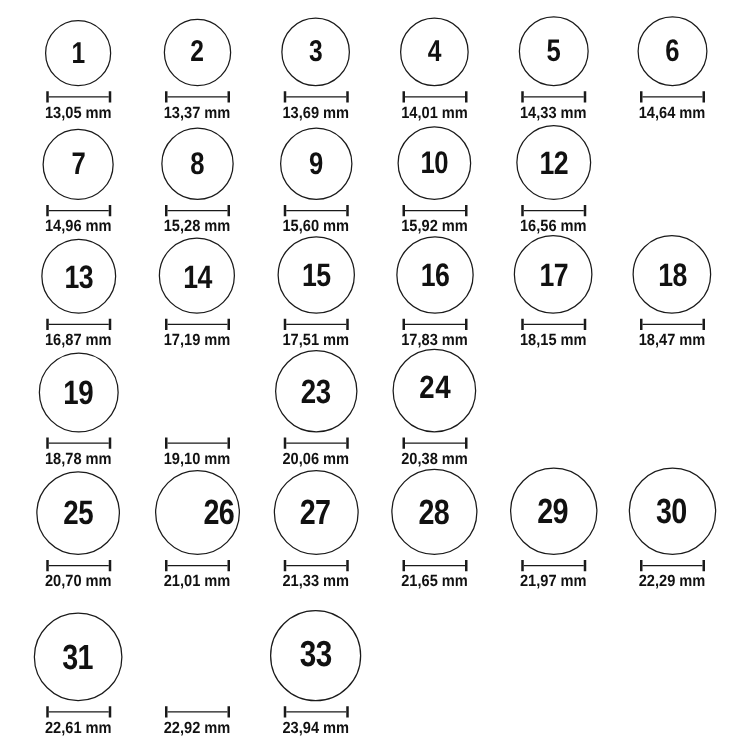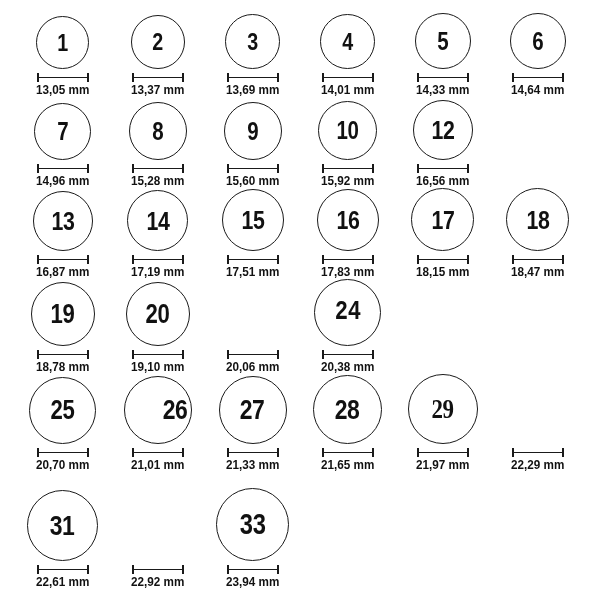--- a/index.html
+++ b/index.html
@@ -258,31 +258,31 @@
       <span class="num" style="font-size: 27px;">19</span>
     </div>
     <div class="measure">
       <span class="tick"></span>
       <span class="bar"></span>
       <span class="tick"></span>
     </div>
     <div class="mm">18,78 mm</div>
   </div>
       <div class="cell">
-    <div class="circle" style="width: 64px; height: 64px;">
-      <span class="num" style="font-size: 27px;">20</span>
-    </div>
     <div class="measure">
       <span class="tick"></span>
       <span class="bar"></span>
       <span class="tick"></span>
     </div>
     <div class="mm">19,10 mm</div>
   </div>
       <div class="cell">
+    <div class="circle" style="width: 66px; height: 66px;">
+      <span class="num" style="font-size: 27px;">23</span>
+    </div>
     <div class="measure">
       <span class="tick"></span>
       <span class="bar"></span>
       <span class="tick"></span>
     </div>
     <div class="mm">20,06 mm</div>
   </div>
       <div class="cell">
     <div class="circle" style="width: 67px; height: 67px; font-family: Liberation Mono, monospace;">
       <span class="num" style="font-size: 27px;">24</span>
@@ -334,31 +334,34 @@
       <span class="num" style="font-size: 28px;">28</span>
     </div>
     <div class="measure">
       <span class="tick"></span>
       <span class="bar"></span>
       <span class="tick"></span>
     </div>
     <div class="mm">21,65 mm</div>
   </div>
       <div class="cell">
-    <div class="circle" style="width: 70px; height: 70px; font-family: Liberation Serif, serif;">
+    <div class="circle" style="width: 70px; height: 70px;">
       <span class="num" style="font-size: 28px;">29</span>
     </div>
     <div class="measure">
       <span class="tick"></span>
       <span class="bar"></span>
       <span class="tick"></span>
     </div>
     <div class="mm">21,97 mm</div>
   </div>
       <div class="cell">
+    <div class="circle" style="width: 70px; height: 70px;">
+      <span class="num" style="font-size: 28px;">30</span>
+    </div>
     <div class="measure">
       <span class="tick"></span>
       <span class="bar"></span>
       <span class="tick"></span>
     </div>
     <div class="mm">22,29 mm</div>
   </div>
     </div>
     <div class="row">
       <div class="cell">

